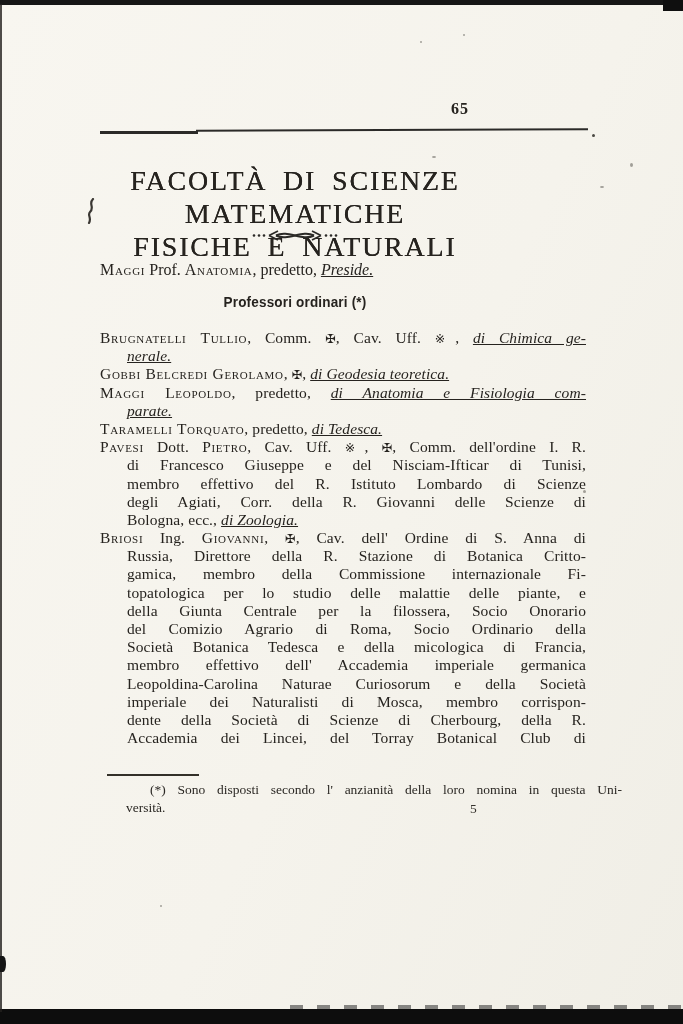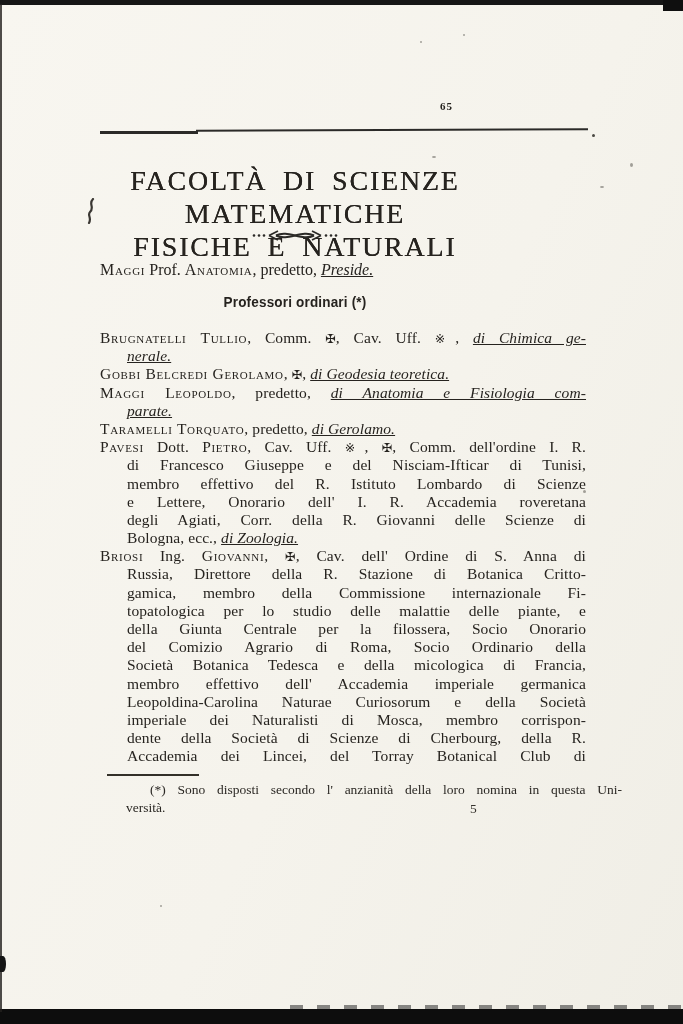--- a/index.html
+++ b/index.html
@@ -10,21 +10,21 @@
   }
   
   .scan-top{position:absolute;top:0;left:0;width:100%;height:5px;background:#161616;}
   .scan-top-corner{position:absolute;top:0;right:0;width:20px;height:11px;background:#0f0f0f;}
   .scan-bottom{position:absolute;bottom:0;left:0;width:100%;height:15px;background:#0d0d0d;}
   .scan-bottom-speckle{position:absolute;bottom:15px;left:290px;right:0;height:4px;
     background:repeating-linear-gradient(90deg,rgba(45,45,45,.55) 0 13px,rgba(45,45,45,0) 13px 27px);}
   .scan-left{position:absolute;top:4px;left:0;width:2px;height:1008px;background:rgba(35,33,30,.8);}
   .scan-left-blob{position:absolute;left:0;top:956px;width:6px;height:16px;background:#151515;border-radius:0 60% 60% 0;}
 
-  .pagenum{position:absolute;left:440px;top:100px;font-size:11px;font-weight:bold;letter-spacing:1px;}
+  .pagenum{position:absolute;left:451px;top:100px;font-size:16px;font-weight:bold;letter-spacing:1px;}
   .rule-a{position:absolute;left:100px;top:131px;width:98px;height:2.5px;background:#2b2a28;}
   .rule-b{position:absolute;left:196px;top:129px;width:392px;height:2px;background:#2b2a28;transform:rotate(-0.25deg);}
   .rule-dot{position:absolute;left:592px;top:134px;width:3px;height:3px;border-radius:50%;background:#4a4843;}
 
   .center-col{position:absolute;left:100px;width:390px;text-align:center;}
   .title-block{top:164px;}
   .title-line{font-size:28px;line-height:33px;letter-spacing:1.8px;word-spacing:7px;
     text-shadow:0 0 .5px currentColor;}
   .ornament-wrap{top:228px;height:16px;}
   .subheading{top:293px;font-family:"Liberation Sans", sans-serif;font-weight:bold;
@@ -99,25 +99,24 @@
   <div class="preside"><span class="s-sc">Maggi</span><span class="s-r"> Prof. </span><span class="s-sc">Anatomia</span><span class="s-r">, predetto, </span><span class="s-i">Preside.</span></div>
 
   <div class="center-col subheading">Professori ordinari (*)</div>
 
   <div class="entries">
       <div class="bline"><span class="s-sc">Brugnatelli Tullio</span><span class="s-r">, Comm. </span><span class="s-y">✠</span><span class="s-r">, Cav. Uff. </span><span class="s-y">※</span><span class="s-r">, </span><span class="s-i">di Chimica ge-</span></div>
       <div class="bline cont endline"><span class="s-i">nerale.</span></div>
       <div class="bline endline"><span class="s-sc">Gobbi Belcredi Gerolamo</span><span class="s-r">, </span><span class="s-y">✠</span><span class="s-r">, </span><span class="s-i">di Geodesia teoretica.</span></div>
       <div class="bline"><span class="s-sc">Maggi Leopoldo</span><span class="s-r">, predetto, </span><span class="s-i">di Anatomia e Fisiologia com-</span></div>
       <div class="bline cont endline"><span class="s-i">parate.</span></div>
-      <div class="bline endline"><span class="s-sc">Taramelli Torquato</span><span class="s-r">, predetto, </span><span class="s-i">di Gerolamo.</span></div>
+      <div class="bline endline"><span class="s-sc">Taramelli Torquato</span><span class="s-r">, predetto, </span><span class="s-i">di Tedesca.</span></div>
       <div class="bline"><span class="s-sc">Pavesi</span><span class="s-r"> Dott. </span><span class="s-sc">Pietro</span><span class="s-r">, Cav. Uff. </span><span class="s-y">※</span><span class="s-r">, </span><span class="s-y">✠</span><span class="s-r">, Comm. dell'ordine I. R.</span></div>
       <div class="bline cont"><span class="s-r">di Francesco Giuseppe e del Nisciam-Ifticar di Tunisi,</span></div>
       <div class="bline cont"><span class="s-r">membro effettivo del R. Istituto Lombardo di Scienze</span></div>
-      <div class="bline cont"><span class="s-r">e Lettere, Onorario dell' I. R. Accademia roveretana</span></div>
       <div class="bline cont"><span class="s-r">degli Agiati, Corr. della R. Giovanni delle Scienze di</span></div>
       <div class="bline cont endline"><span class="s-r">Bologna, ecc., </span><span class="s-i">di Zoologia.</span></div>
       <div class="bline"><span class="s-sc">Briosi</span><span class="s-r"> Ing. </span><span class="s-sc">Giovanni</span><span class="s-r">, </span><span class="s-y">✠</span><span class="s-r">, Cav. dell' Ordine di S. Anna di</span></div>
       <div class="bline cont"><span class="s-r">Russia, Direttore della R. Stazione di Botanica Critto-</span></div>
       <div class="bline cont"><span class="s-r">gamica, membro della Commissione internazionale Fi-</span></div>
       <div class="bline cont"><span class="s-r">topatologica per lo studio delle malattie delle piante, e</span></div>
       <div class="bline cont"><span class="s-r">della Giunta Centrale per la filossera, Socio Onorario</span></div>
       <div class="bline cont"><span class="s-r">del Comizio Agrario di Roma, Socio Ordinario della</span></div>
       <div class="bline cont"><span class="s-r">Società Botanica Tedesca e della micologica di Francia,</span></div>
       <div class="bline cont"><span class="s-r">membro effettivo dell' Accademia imperiale germanica</span></div>

